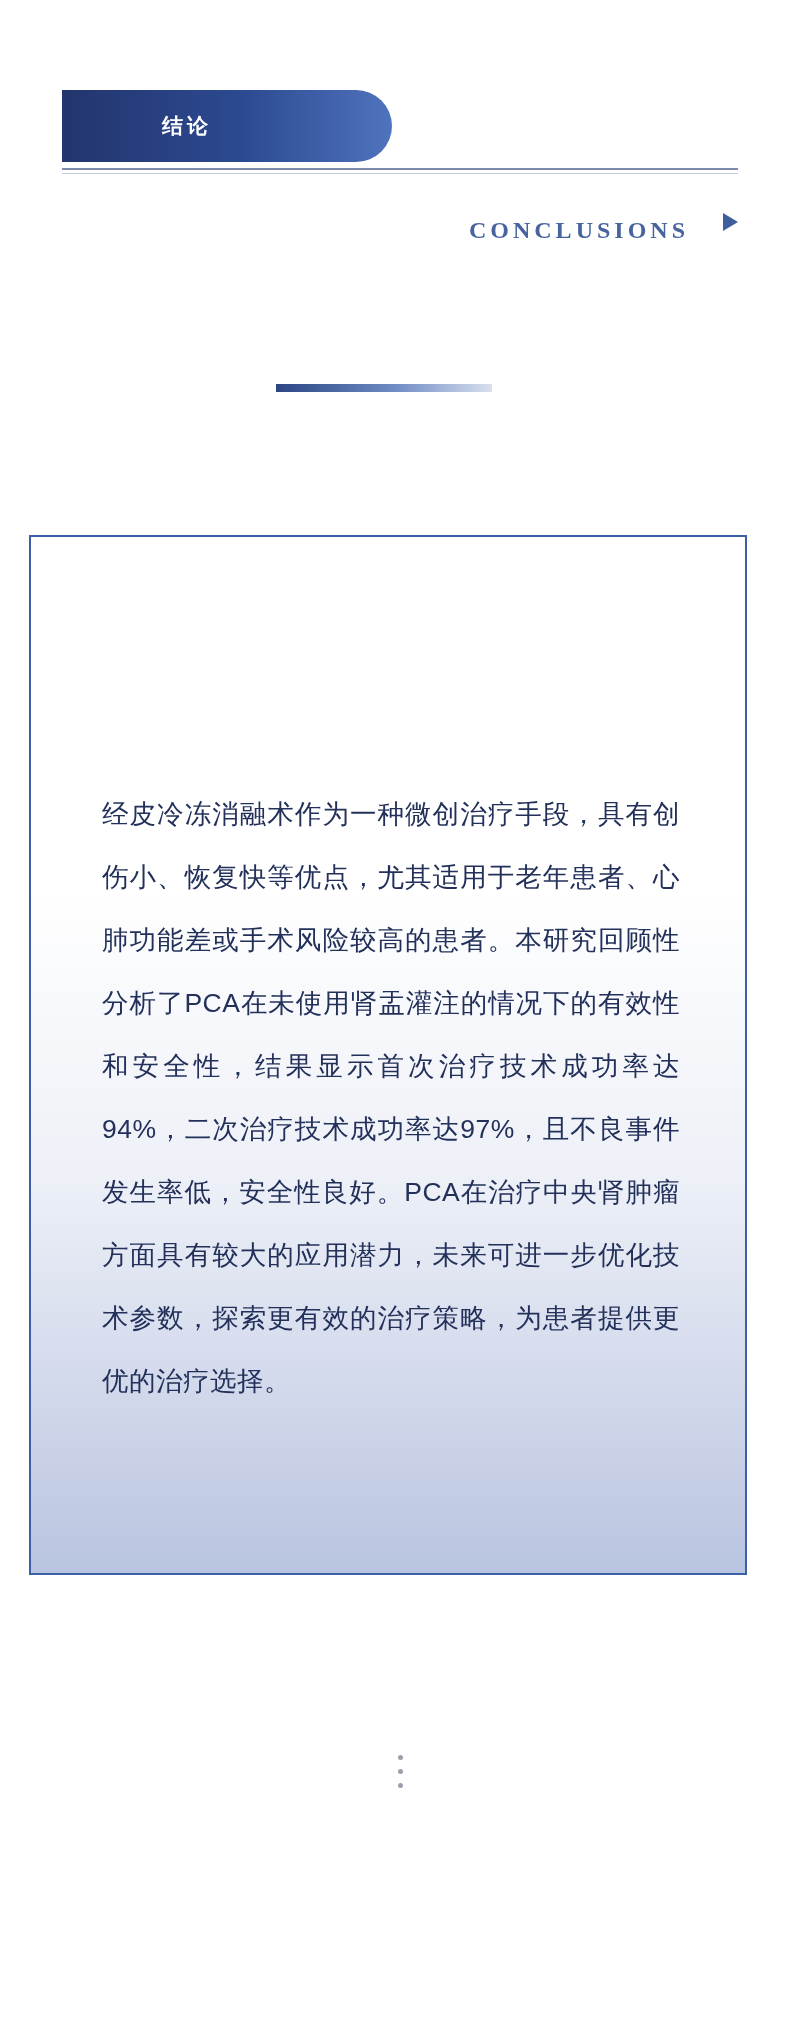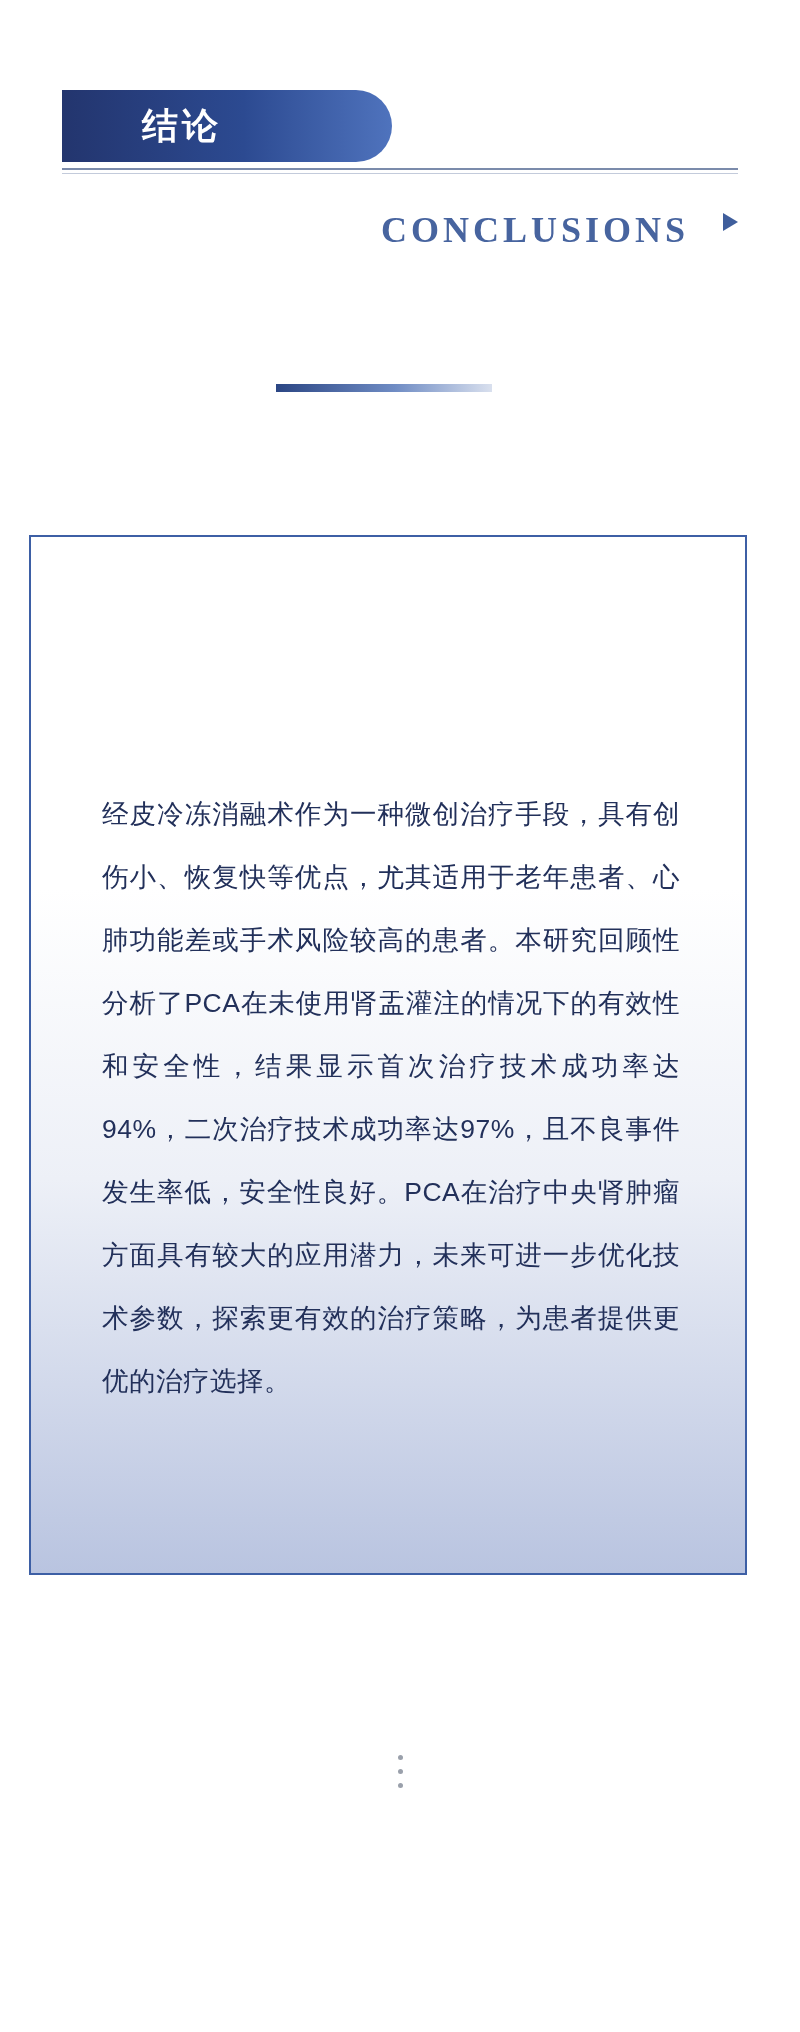--- a/index.html
+++ b/index.html
@@ -36,24 +36,24 @@
     top: 0;
     width: 330px;
     height: 72px;
     background: linear-gradient(90deg, #23356e 0%, #2c4a91 55%, #4f73bd 100%);
     border-radius: 0 36px 36px 0;
     display: flex;
     align-items: center;
   }
   .header-tab-label {
     color: #ffffff;
-    font-size: 36px;
+    font-size: 21px;
     font-weight: bold;
     letter-spacing: 4px;
-    margin-left: 80px;
+    margin-left: 100px;
   }
   .header-rule {
     position: absolute;
     left: 0;
     top: 78px;
     width: 676px;
     height: 2px;
     background: #7b8bab;
   }
   .header-rule-thin {
@@ -71,21 +71,21 @@
     left: 62px;
     top: 198px;
     width: 676px;
     height: 48px;
     display: flex;
     align-items: center;
     justify-content: flex-end;
   }
   .subtitle-text {
     font-family: "Liberation Serif", serif;
-    font-size: 36px;
+    font-size: 24px;
     font-weight: bold;
     letter-spacing: 4px;
     color: #47649f;
     margin-top: 16px;
   }
   .subtitle-arrow {
     margin-left: 34px;
     width: 0;
     height: 0;
     border-left: 15px solid #3f5e9c;

